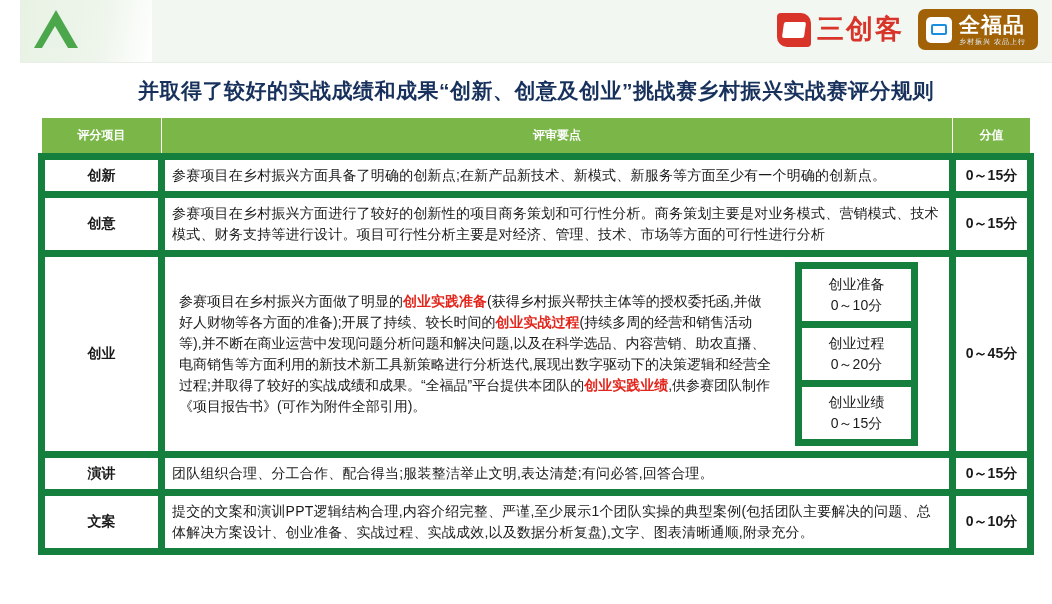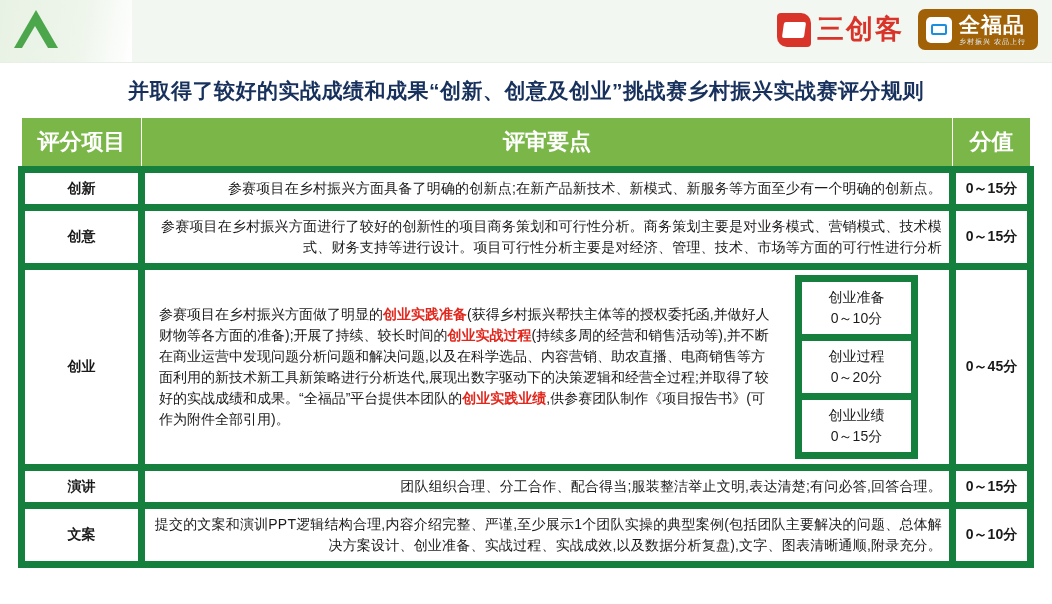--- a/index.html
+++ b/index.html
@@ -12,20 +12,21 @@
     background: #ffffff;
     font-family: "Liberation Sans", sans-serif;
     overflow: hidden;
   }
   .page {
     position: relative;
     width: 1052px;
     height: 604px;
     background: #ffffff;
     box-sizing: border-box;
+    padding-left: 20px;
   }
   
   .topbar {
     position: relative;
     height: 62px;
     background: #f2f7f1;
     border-bottom: 1px solid #e7efe6;
   }
   .corner-shape {
     position: absolute;
@@ -150,21 +151,21 @@
     padding: 0 18px;
   }
   table.rules {
     width: 100%;
     border-collapse: collapse;
     table-layout: fixed;
   }
   table.rules th {
     background: #7ab648;
     color: #ffffff;
-    font-size: 22px;
+    font-size: 12px;
     font-weight: bold;
     padding: 9px 4px;
     border: 1px solid #ffffff;
     text-align: center;
   }
   table.rules td {
     border: 7px solid #15803d;
     vertical-align: middle;
     font-size: 14px;
     color: #1a1a1a;
@@ -181,21 +182,20 @@
   td.score {
     text-align: center;
     font-weight: bold;
     font-size: 15px;
     color: #111111;
     width: 78px;
   }
   td.points {
     line-height: 1.5;
     letter-spacing: 0.2px;
-    text-align: right;
   }
   .col-item { width: 120px; }
   .col-score { width: 78px; }
   .hl {
     color: #e2261c;
     font-weight: bold;
   }
   .nested {
     width: 100%;
     border-collapse: collapse;

